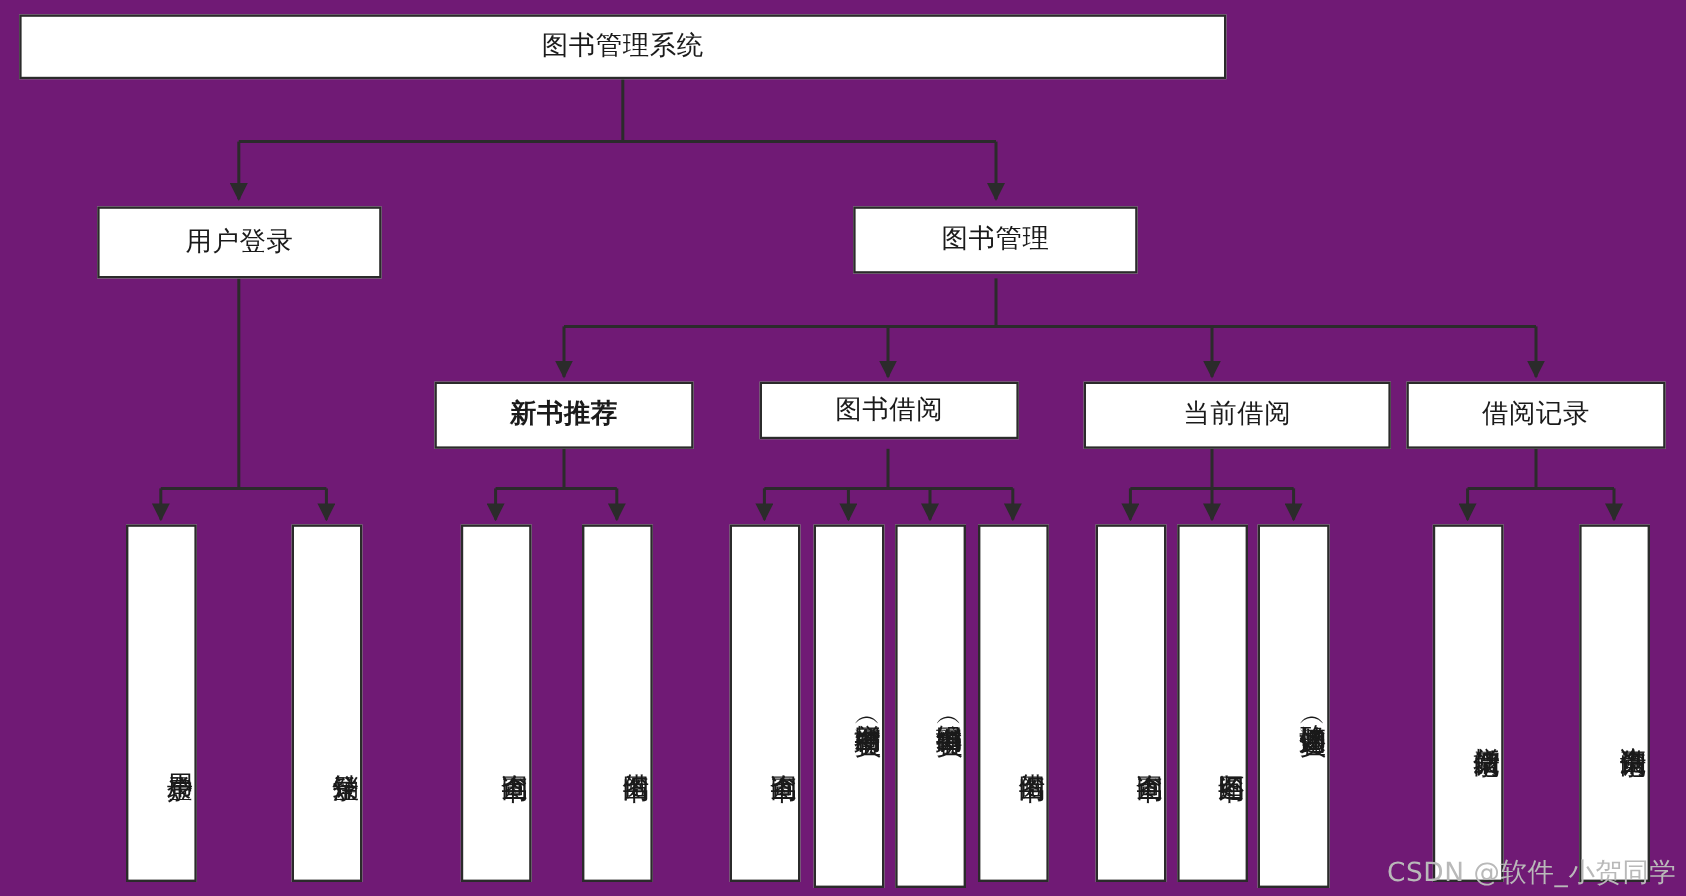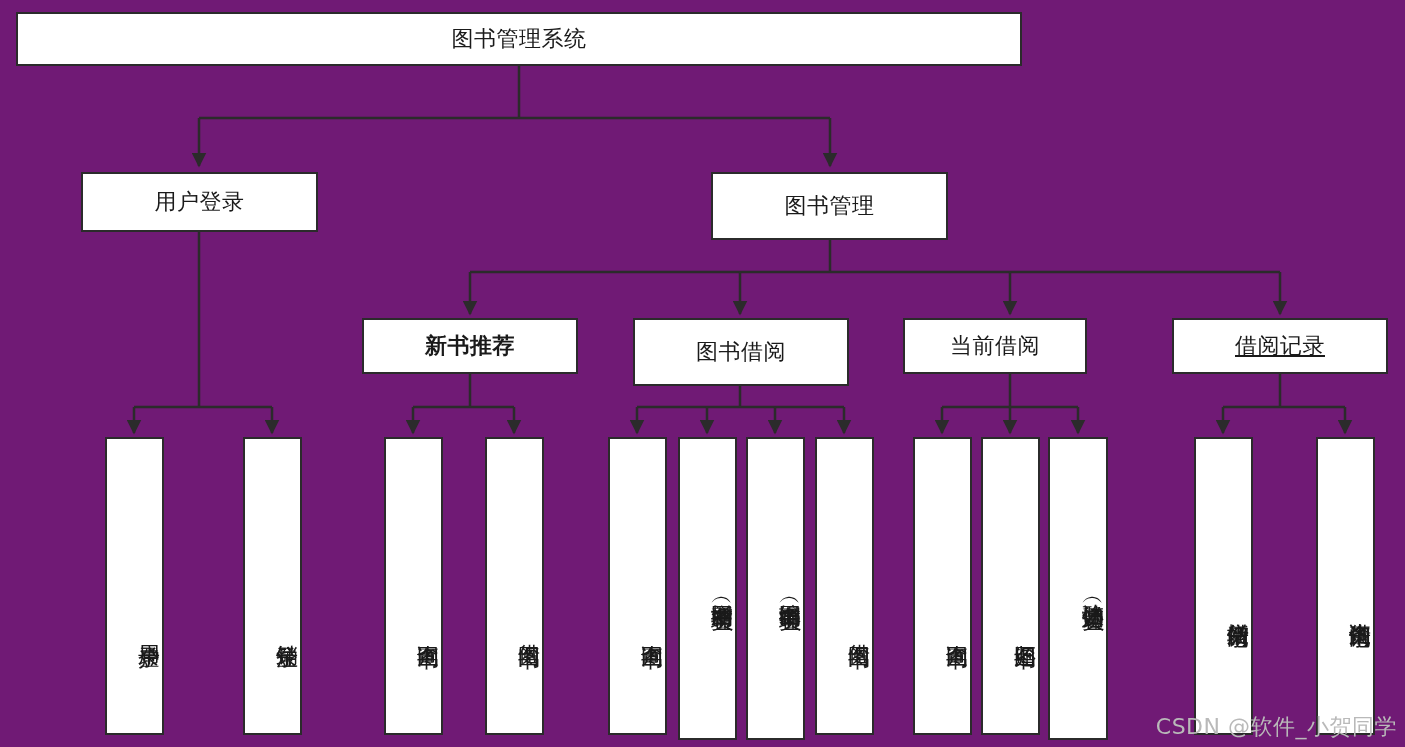--- a/index.html
+++ b/index.html
@@ -120,34 +120,34 @@
     </g>
   </svg>
 
   <div class="node horiz" style="left:16px; top:12px; width:1006px; height:54px;">
     <span class="lbl">图书管理系统</span>
   </div>
 
   <div class="node horiz" style="left:81px; top:172px; width:237px; height:60px;">
     <span class="lbl">用户登录</span>
   </div>
-  <div class="node horiz" style="left:711px; top:172px; width:237px; height:68px;">
+  <div class="node horiz" style="left:711px; top:172px; width:237px; height:56px;">
     <span class="lbl">图书管理</span>
   </div>
 
   <div class="node horiz" style="left:362px; top:318px; width:216px; height:56px;font-weight:bold;">
     <span class="lbl">新书推荐</span>
   </div>
-  <div class="node horiz" style="left:633px; top:318px; width:216px; height:68px;">
+  <div class="node horiz" style="left:633px; top:318px; width:216px; height:48px;">
     <span class="lbl">图书借阅</span>
   </div>
-  <div class="node horiz" style="left:903px; top:318px; width:184px; height:56px;">
+  <div class="node horiz" style="left:903px; top:318px; width:256px; height:56px;">
     <span class="lbl">当前借阅</span>
   </div>
-  <div class="node horiz" style="left:1172px; top:318px; width:216px; height:56px;text-decoration:underline;">
+  <div class="node horiz" style="left:1172px; top:318px; width:216px; height:56px;">
     <span class="lbl">借阅记录</span>
   </div>
 
   <div class="node vert" style="left:105px; top:437px; width:59px; height:298px; padding-top:86px;">
     <span class="lbl">用户登录</span>
   </div>
   <div class="node vert" style="left:243px; top:437px; width:59px; height:298px; padding-top:86px;">
     <span class="lbl">注销登录</span>
   </div>
 

